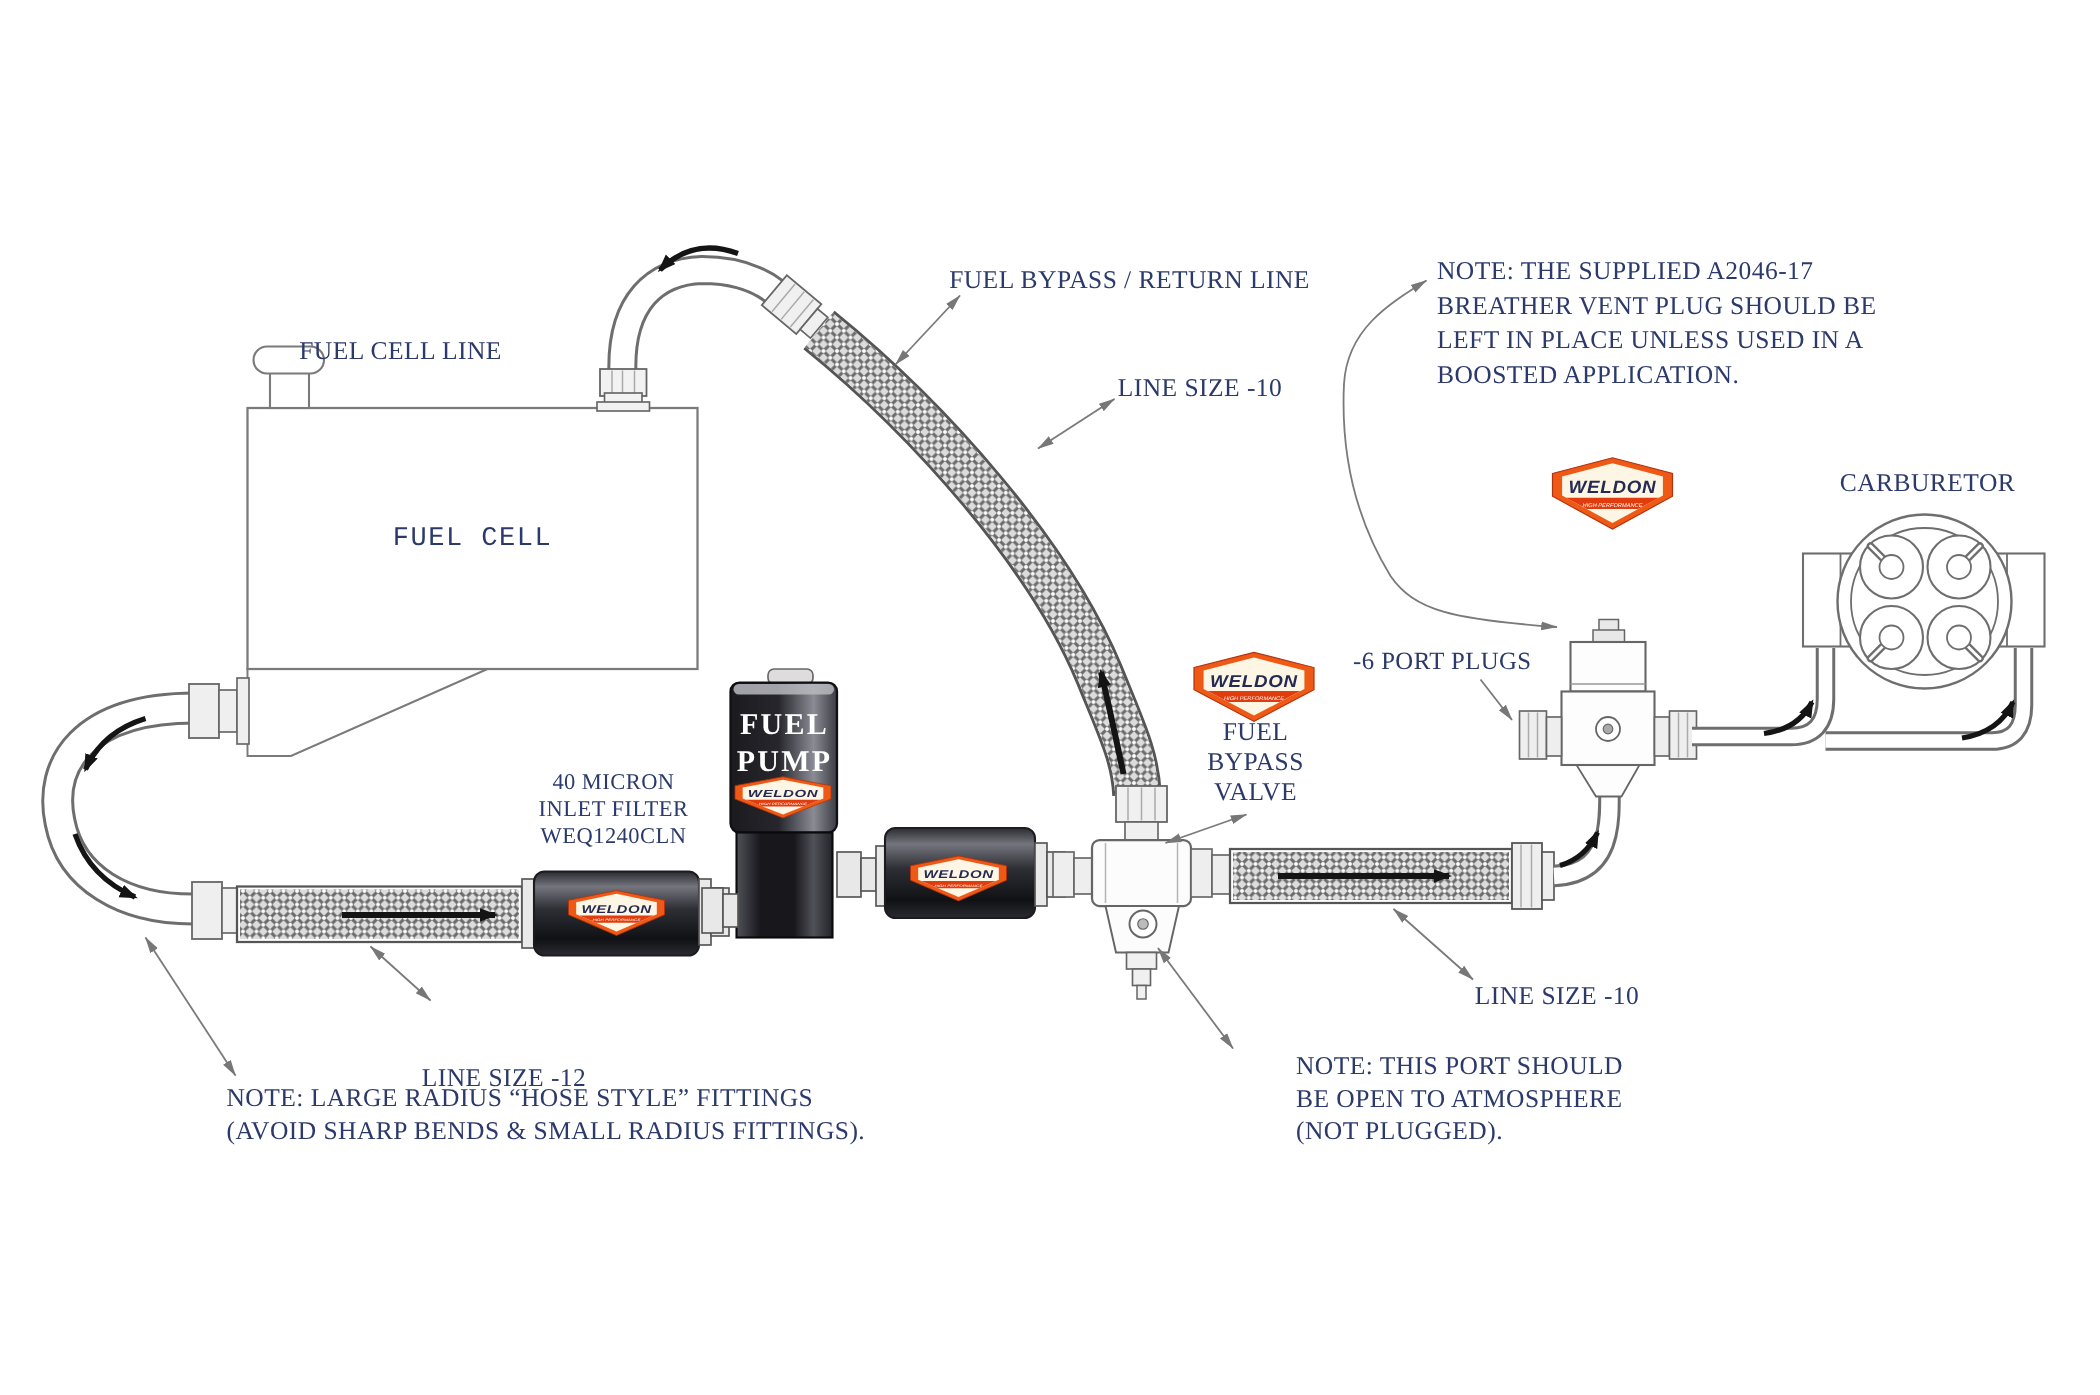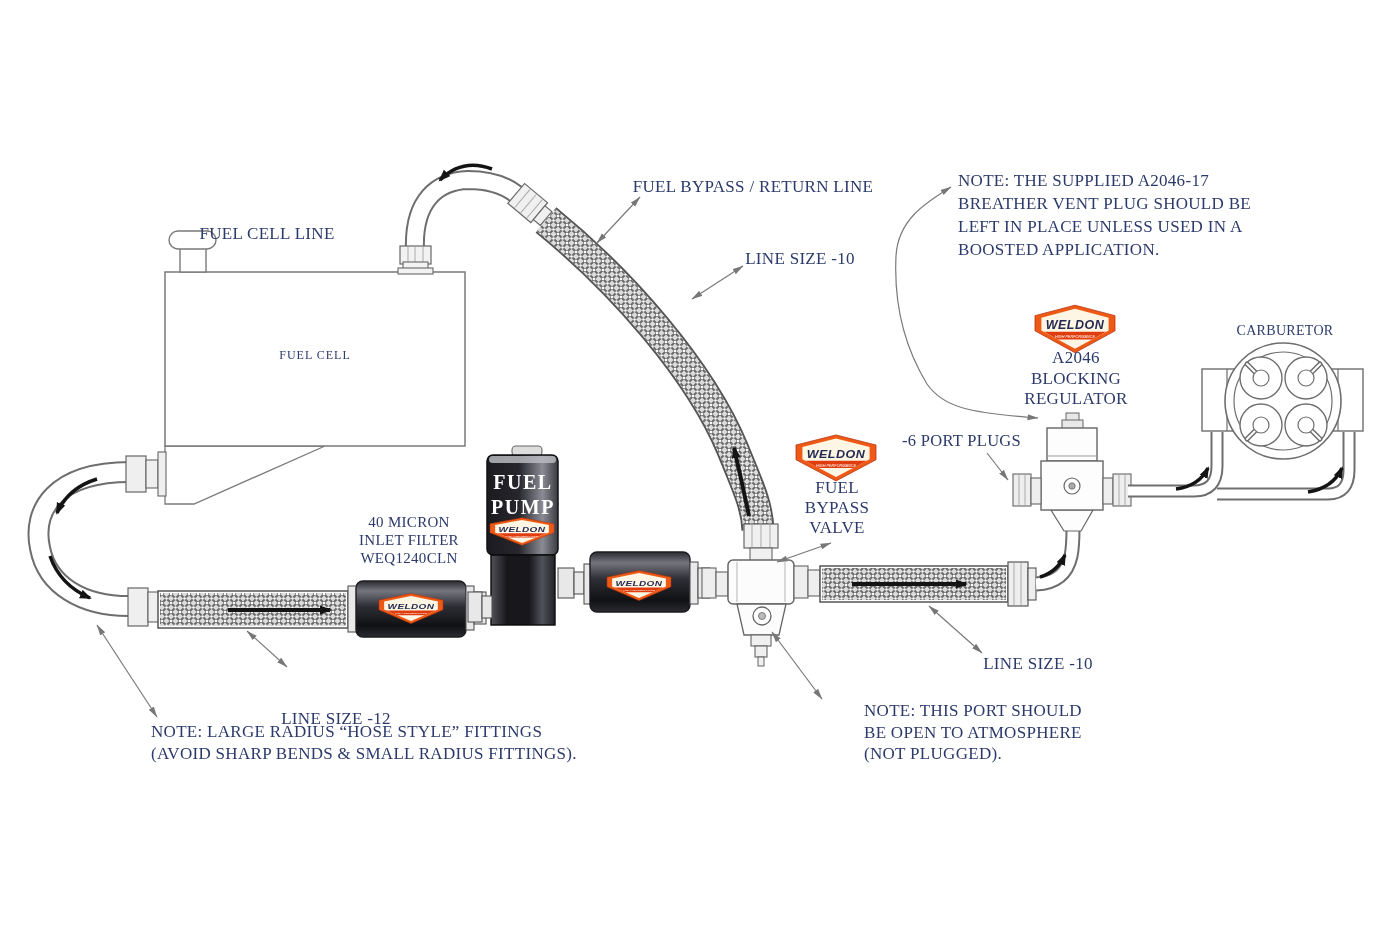--- a/index.html
+++ b/index.html
@@ -3,25 +3,25 @@
 <meta charset="utf-8">
 <style>
   html,body{margin:0;padding:0;background:#ffffff;}
   #stage{position:relative;width:1400px;height:930px;background:#fff;overflow:hidden;
          font-family:"Liberation Serif", serif;}
   #drawing{position:absolute;left:0;top:0;}
   .lbl{position:absolute;color:var(--label-text,#2c3a6b);white-space:pre-line;
        letter-spacing:0.3px;line-height:1.25;}
   .ctr{transform:translateX(-50%);text-align:center;}
   #lbl-vent{left:267px;top:223px;font-size:17px;}
-  #lbl-cell{left:315px;top:348px;font-size:12px;letter-spacing:1px;}
+  #lbl-cell{left:315px;top:348px;font-size:18px;letter-spacing:1px;font-family:Liberation Mono, monospace;}
   #lbl-return{left:753px;top:176px;font-size:17px;}
   #lbl-ls10t{left:800px;top:248px;font-size:17px;}
   #lbl-note-breather{left:958px;top:169px;font-size:17px;line-height:23px;}
-  #lbl-carb{left:1285px;top:311px;font-size:14px;margin-top:11px;}
+  #lbl-carb{left:1285px;top:311px;font-size:17px;}
   #lbl-reg{left:1076px;top:348px;font-size:17px;line-height:20.5px;}
   #lbl-plugs{left:902px;top:431px;font-size:16.5px;}
   #lbl-valve{left:837px;top:478px;font-size:17px;line-height:20px;}
   #lbl-outf{left:637px;top:490px;font-size:15px;line-height:18px;}
   #lbl-inf{left:409px;top:513px;font-size:15px;line-height:18px;}
   #lbl-ls12{left:336px;top:708px;font-size:17px;}
   #lbl-note-fit{left:151px;top:721px;font-size:17px;line-height:21.5px;}
   #lbl-ls10b{left:1038px;top:653px;font-size:17px;}
   #lbl-note-port{left:864px;top:700px;font-size:17px;line-height:21.5px;}
   .pump-txt{font-family:"Liberation Serif",serif;font-weight:bold;fill:#ffffff;letter-spacing:1.5px;}
@@ -293,23 +293,20 @@
 
 <div class="lbl ctr" id="lbl-vent">FUEL CELL LINE</div>
 <div class="lbl ctr" id="lbl-cell">FUEL CELL</div>
 <div class="lbl ctr" id="lbl-return">FUEL BYPASS / RETURN LINE</div>
 <div class="lbl ctr" id="lbl-ls10t">LINE SIZE -10</div>
 <div class="lbl" id="lbl-note-breather">NOTE: THE SUPPLIED A2046-17
 BREATHER VENT PLUG SHOULD BE
 LEFT IN PLACE UNLESS USED IN A
 BOOSTED APPLICATION.</div>
 <div class="lbl ctr" id="lbl-carb">CARBURETOR</div>
-<div class="lbl ctr" id="lbl-reg">A2046
-BLOCKING
-REGULATOR</div>
 <div class="lbl" id="lbl-plugs">-6 PORT PLUGS</div>
 <div class="lbl ctr" id="lbl-valve">FUEL
 BYPASS
 VALVE</div>
 <div class="lbl ctr" id="lbl-inf">40 MICRON
 INLET FILTER
 WEQ1240CLN</div>
 <div class="lbl ctr" id="lbl-ls12">LINE SIZE -12</div>
 <div class="lbl" id="lbl-note-fit">NOTE: LARGE RADIUS “HOSE STYLE” FITTINGS
 (AVOID SHARP BENDS &amp; SMALL RADIUS FITTINGS).</div>

